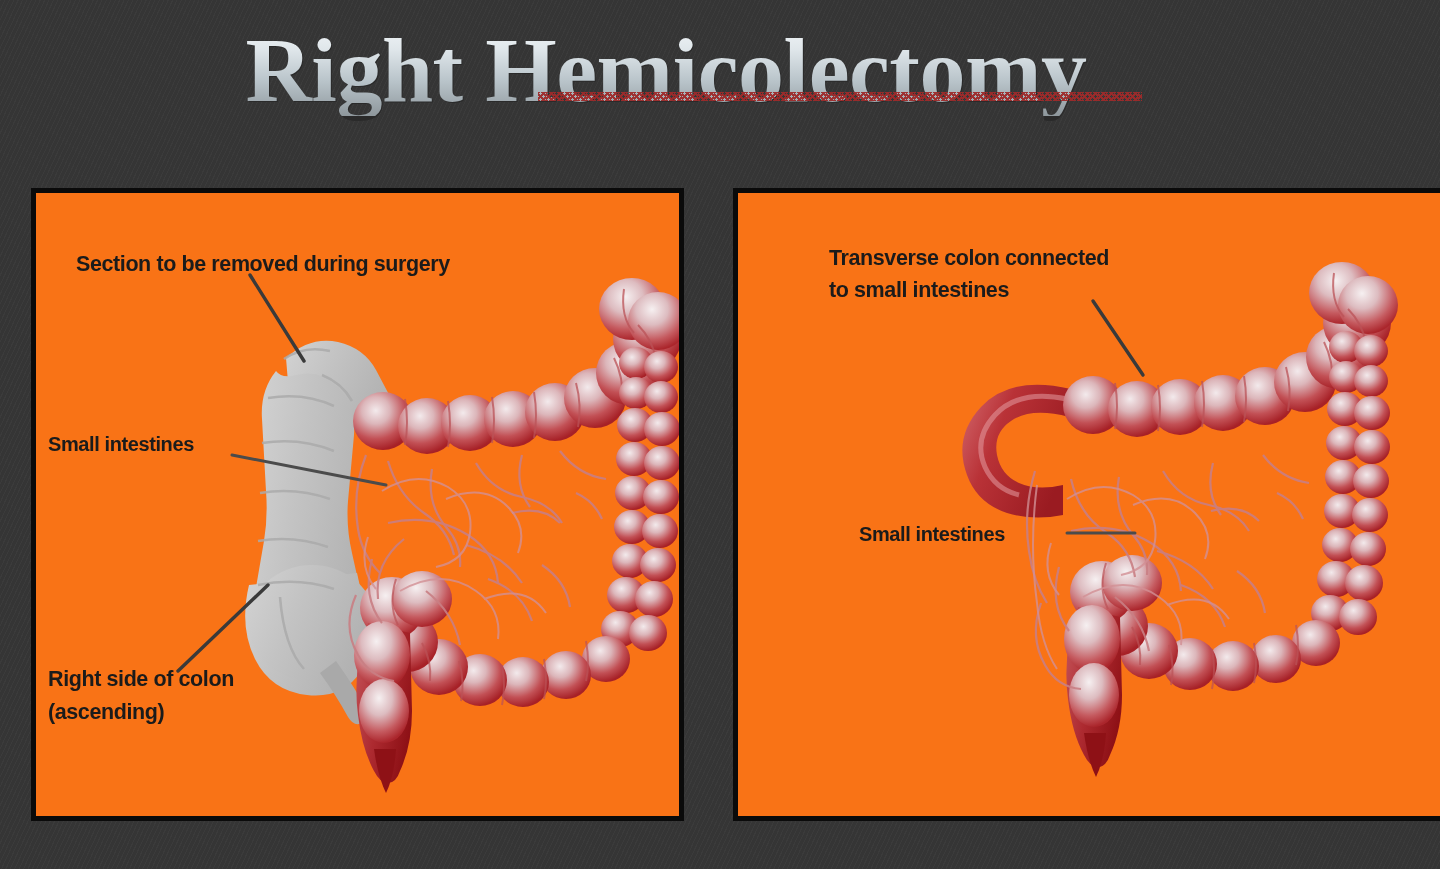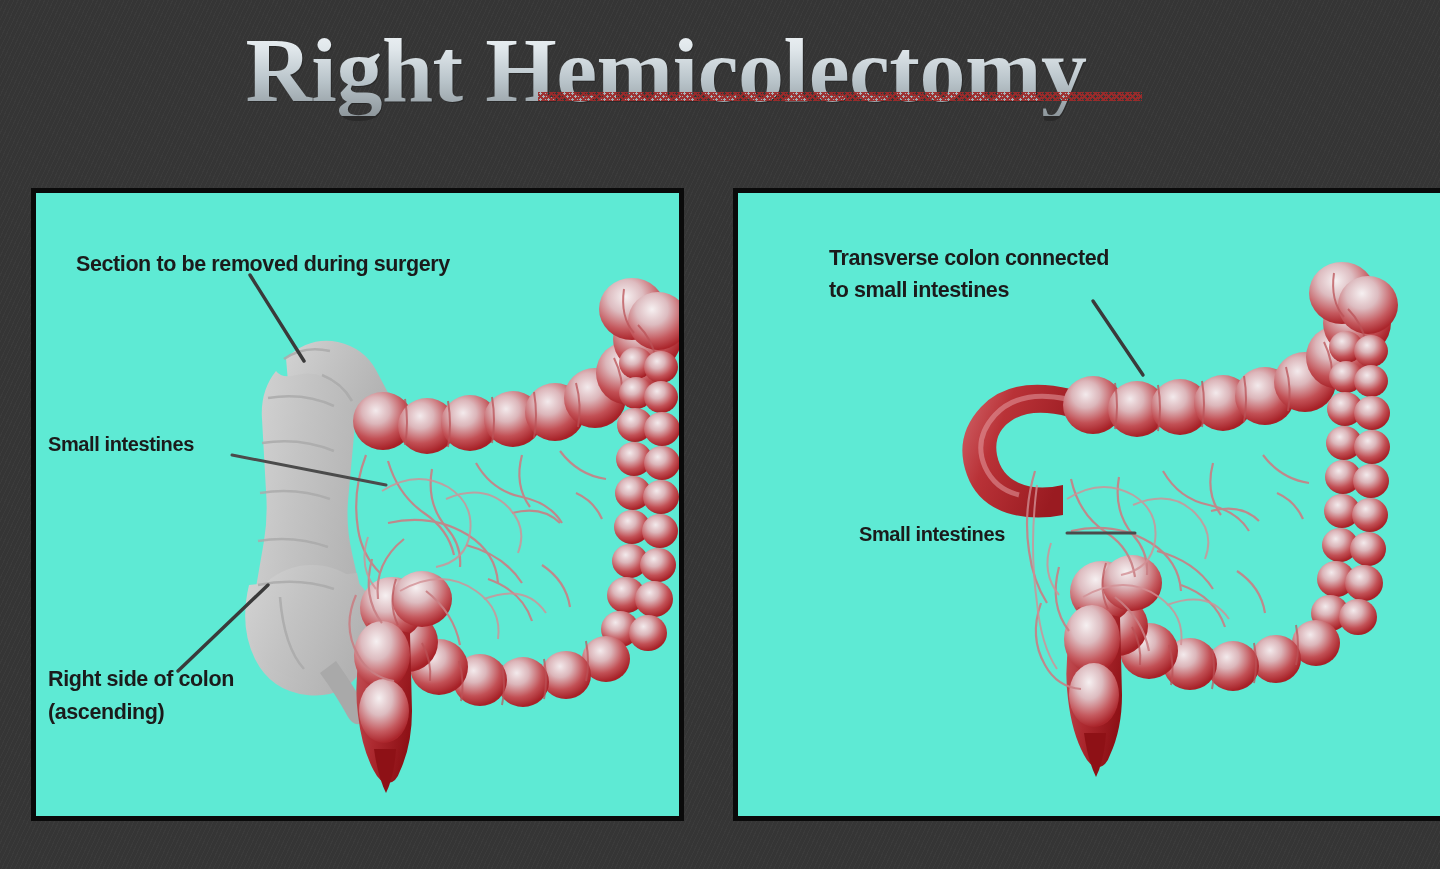--- a/index.html
+++ b/index.html
@@ -49,21 +49,21 @@
       repeating-linear-gradient(135deg,#9e2b2b 0 2px,transparent 2px 4px),
       repeating-linear-gradient(45deg,#9e2b2b 0 2px,transparent 2px 4px);
     background-size:8px 9px,8px 9px;
     background-repeat:repeat-x;
     opacity:.95;
   }
 
   
   .panel{
     position:absolute;top:188px;height:633px;
-    background:#5eead4;
+    background:#f97316;
     border:5px solid #0a0a0a;
     box-sizing:border-box;
     overflow:hidden;
   }
   #panel-before{left:31px;width:653px;}
   #panel-after{left:733px;width:733px;}
 
   .panel svg{display:block;width:100%;height:100%;}
 
   .lbl{

